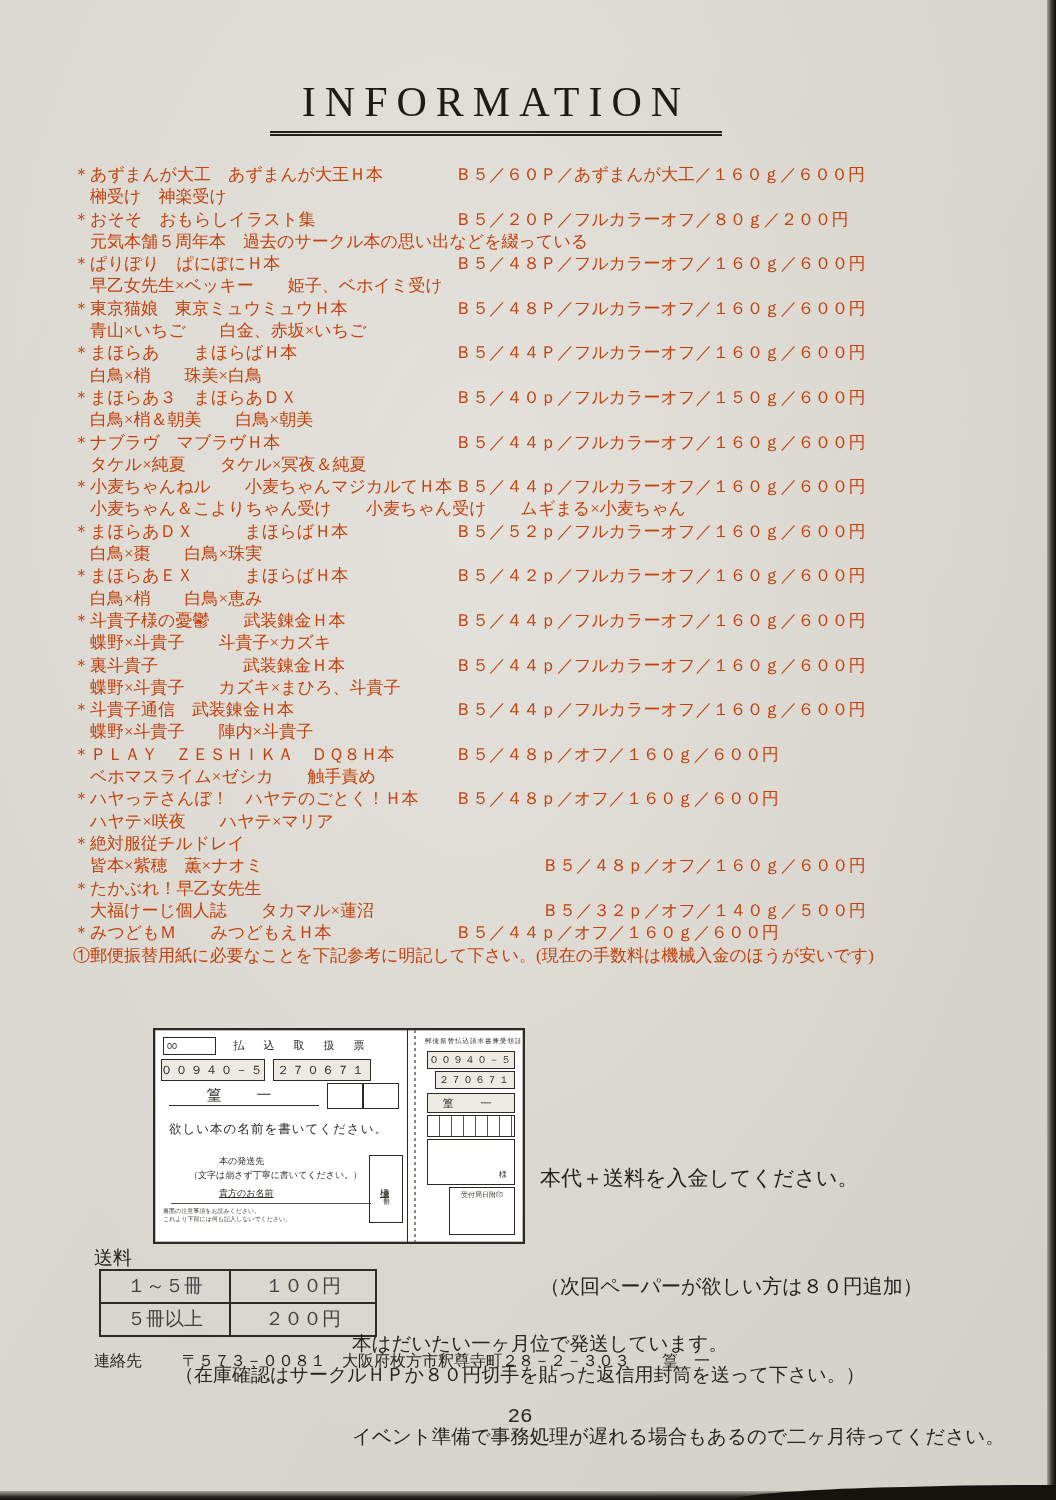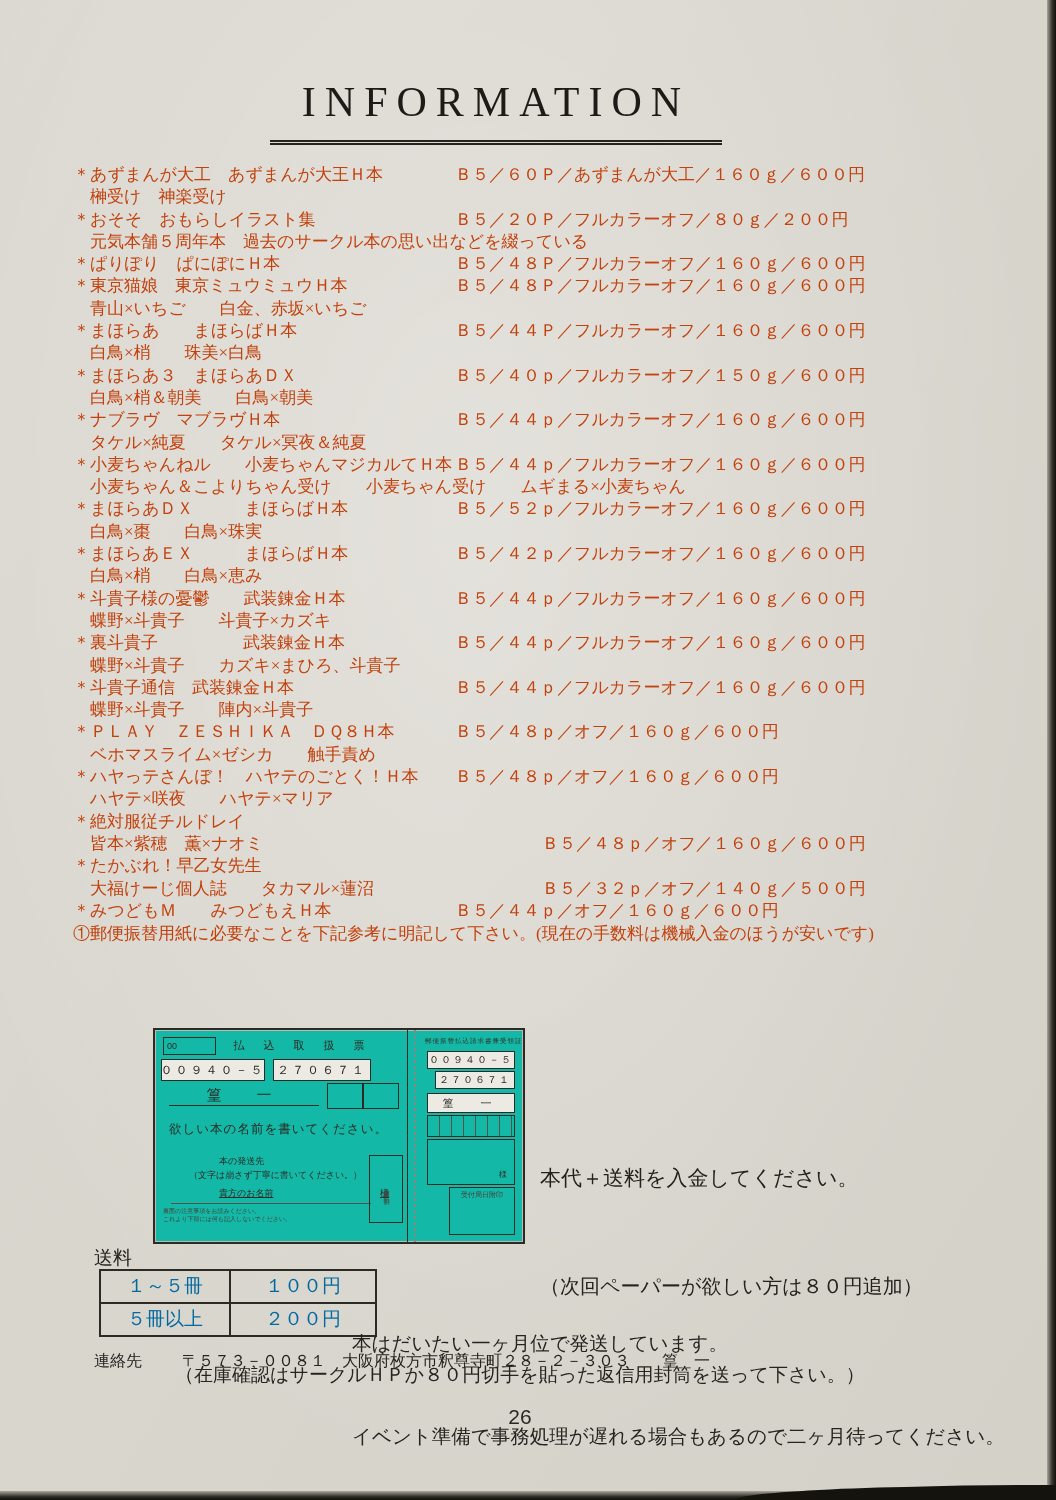--- a/index.html
+++ b/index.html
@@ -19,35 +19,35 @@
   .edge-right{position:absolute;top:0;right:0;bottom:0;width:9px;
     background:linear-gradient(to right,#a8a59c,#39362f 55%,#10100c);}
   .edge-bottom{position:absolute;left:0;right:0;bottom:0;height:9px;
     background:linear-gradient(to bottom,#aaa79e,#2a2823 65%,#12110d);}
   .edge-corner{position:absolute;right:0;bottom:0;width:320px;height:15px;
     background:#14130e;border-radius:100% 0 0 0/100% 0 0 0;}
 
   .title{
     position:absolute;left:270px;top:78px;width:452px;text-align:center;
     font-size:42px;letter-spacing:9px;color:#1d1b17;
-    border-bottom:5px double #24221d;padding-bottom:14px;white-space:pre;
+    border-bottom:5px double #24221d;padding-bottom:5px;white-space:pre;
   }
 
   .book-list{position:absolute;left:73px;top:164px;width:916px;
     font-size:17px;line-height:22.3px;color:#c2410c;}
   .book-list .line{display:flex;white-space:pre;}
   .book-list .t{display:inline-block;min-width:382px;}
   .book-list .t2{display:inline-block;min-width:452px;}
   .book-list .sub{padding-left:17px;}
   .book-list .note-line{margin-top:1px;white-space:pre;}
 
   
   .slip{
     position:absolute;left:153px;top:1028px;width:368px;height:212px;
-    background:#14b8a6;border:2px solid #2c2a25;box-shadow:0 0 0 1px #bdbab1 inset;
+    background:#ffffff;border:2px solid #2c2a25;box-shadow:0 0 0 1px #bdbab1 inset;
     font-family:"Liberation Sans","DejaVu Sans",sans-serif;color:#2b2924;
   }
   .slip-left{position:absolute;left:6px;top:5px;width:238px;height:196px;}
   .slip-corner{position:absolute;left:2px;top:2px;width:48px;height:16px;border:1.5px solid #2c2a25;
     font-size:9px;display:flex;align-items:center;padding-left:3px;}
   .slip-title{position:absolute;left:62px;top:3px;width:160px;text-align:center;
     font-size:11px;letter-spacing:8px;white-space:pre;}
   .slip-acct-row{position:absolute;left:0px;top:24px;width:232px;height:20px;display:flex;}
   .slip-box{border:1.5px solid #2c2a25;font-size:12px;letter-spacing:3px;
     display:flex;align-items:center;justify-content:center;background:#eceae2;white-space:pre;}
@@ -84,47 +84,48 @@
   .slip-r-blank{position:absolute;left:2px;top:104px;width:86px;height:44px;border:1.2px solid #2c2a25;}
   .slip-r-sama{position:absolute;left:74px;top:134px;font-size:8px;}
   .slip-r-stamp{position:absolute;left:24px;top:152px;width:64px;height:44px;border:1.2px solid #2c2a25;
     font-size:7px;text-align:center;padding-top:2px;color:#45423b;}
 
   .payment-note{position:absolute;left:540px;top:1088px;font-size:21px;line-height:36px;
     color:#24221e;white-space:pre;}
   .payment-note .pn2{font-size:20px;}
 
   .shipping-label{position:absolute;left:94px;top:1245px;font-size:19px;}
-  .shipping-table{position:absolute;left:99px;top:1269px;border-collapse:collapse;font-size:19px;color:#0369a1;}
+  .shipping-table{position:absolute;left:99px;top:1269px;border-collapse:collapse;font-size:19px;color:#404040;}
   .shipping-table td{border:2px solid #2c2a25;padding:1px 10px 2px 10px;white-space:pre;
     height:28px;text-align:center;}
   .shipping-table td.c1{min-width:108px;}
   .shipping-table td.c2{min-width:124px;}
   .shipping-notes{position:absolute;left:352px;top:1266px;font-size:19.5px;line-height:31px;white-space:pre;}
 
   .contact{position:absolute;left:86px;top:1333px;font-size:16px;white-space:pre;}
   .contact .addr{margin-left:40px;}
   .contact-note{position:absolute;left:175px;top:1362px;font-size:19px;white-space:pre;}
 
   .page-number{position:absolute;left:0;top:1405px;width:1040px;text-align:center;
-    font-size:21px;font-family:Liberation Sans, sans-serif;color:#2a2824;}
+    font-size:21px;font-family:Liberation Mono, monospace;color:#2a2824;}
 </style>
 </head>
 <body>
 
 <div class="paper"></div>
 
 <div class="title">INFORMATION</div>
 
 <div class="book-list">
     <div class="line"><span class="t">＊あずまんが大工　あずまんが大王Ｈ本</span><span>Ｂ５／６０Ｐ／あずまんが大工／１６０ｇ／６００円</span></div>
     <div class="line sub"><span class="">榊受け　神楽受け</span></div>
     <div class="line"><span class="t">＊おそそ　おもらしイラスト集</span><span>Ｂ５／２０Ｐ／フルカラーオフ／８０ｇ／２００円</span></div>
     <div class="line sub"><span class="">元気本舗５周年本　過去のサークル本の思い出などを綴っている</span></div>
     <div class="line"><span class="t">＊ぱりぽり　ぱにぽにＨ本</span><span>Ｂ５／４８Ｐ／フルカラーオフ／１６０ｇ／６００円</span></div>
+    <div class="line sub"><span class="">早乙女先生×ベッキー　　姫子、ベホイミ受け</span></div>
     <div class="line"><span class="t">＊東京猫娘　東京ミュウミュウＨ本</span><span>Ｂ５／４８Ｐ／フルカラーオフ／１６０ｇ／６００円</span></div>
     <div class="line sub"><span class="">青山×いちご　　白金、赤坂×いちご</span></div>
     <div class="line"><span class="t">＊まほらあ　　まほらばＨ本</span><span>Ｂ５／４４Ｐ／フルカラーオフ／１６０ｇ／６００円</span></div>
     <div class="line sub"><span class="">白鳥×梢　　珠美×白鳥</span></div>
     <div class="line"><span class="t">＊まほらあ３　まほらあＤＸ</span><span>Ｂ５／４０ｐ／フルカラーオフ／１５０ｇ／６００円</span></div>
     <div class="line sub"><span class="">白鳥×梢＆朝美　　白鳥×朝美</span></div>
     <div class="line"><span class="t">＊ナブラヴ　マブラヴＨ本</span><span>Ｂ５／４４ｐ／フルカラーオフ／１６０ｇ／６００円</span></div>
     <div class="line sub"><span class="">タケル×純夏　　タケル×冥夜＆純夏</span></div>
     <div class="line"><span class="t">＊小麦ちゃんねル　　小麦ちゃんマジカルてＨ本</span><span>Ｂ５／４４ｐ／フルカラーオフ／１６０ｇ／６００円</span></div>
     <div class="line sub"><span class="">小麦ちゃん＆こよりちゃん受け　　小麦ちゃん受け　　ムギまる×小麦ちゃん</span></div>

